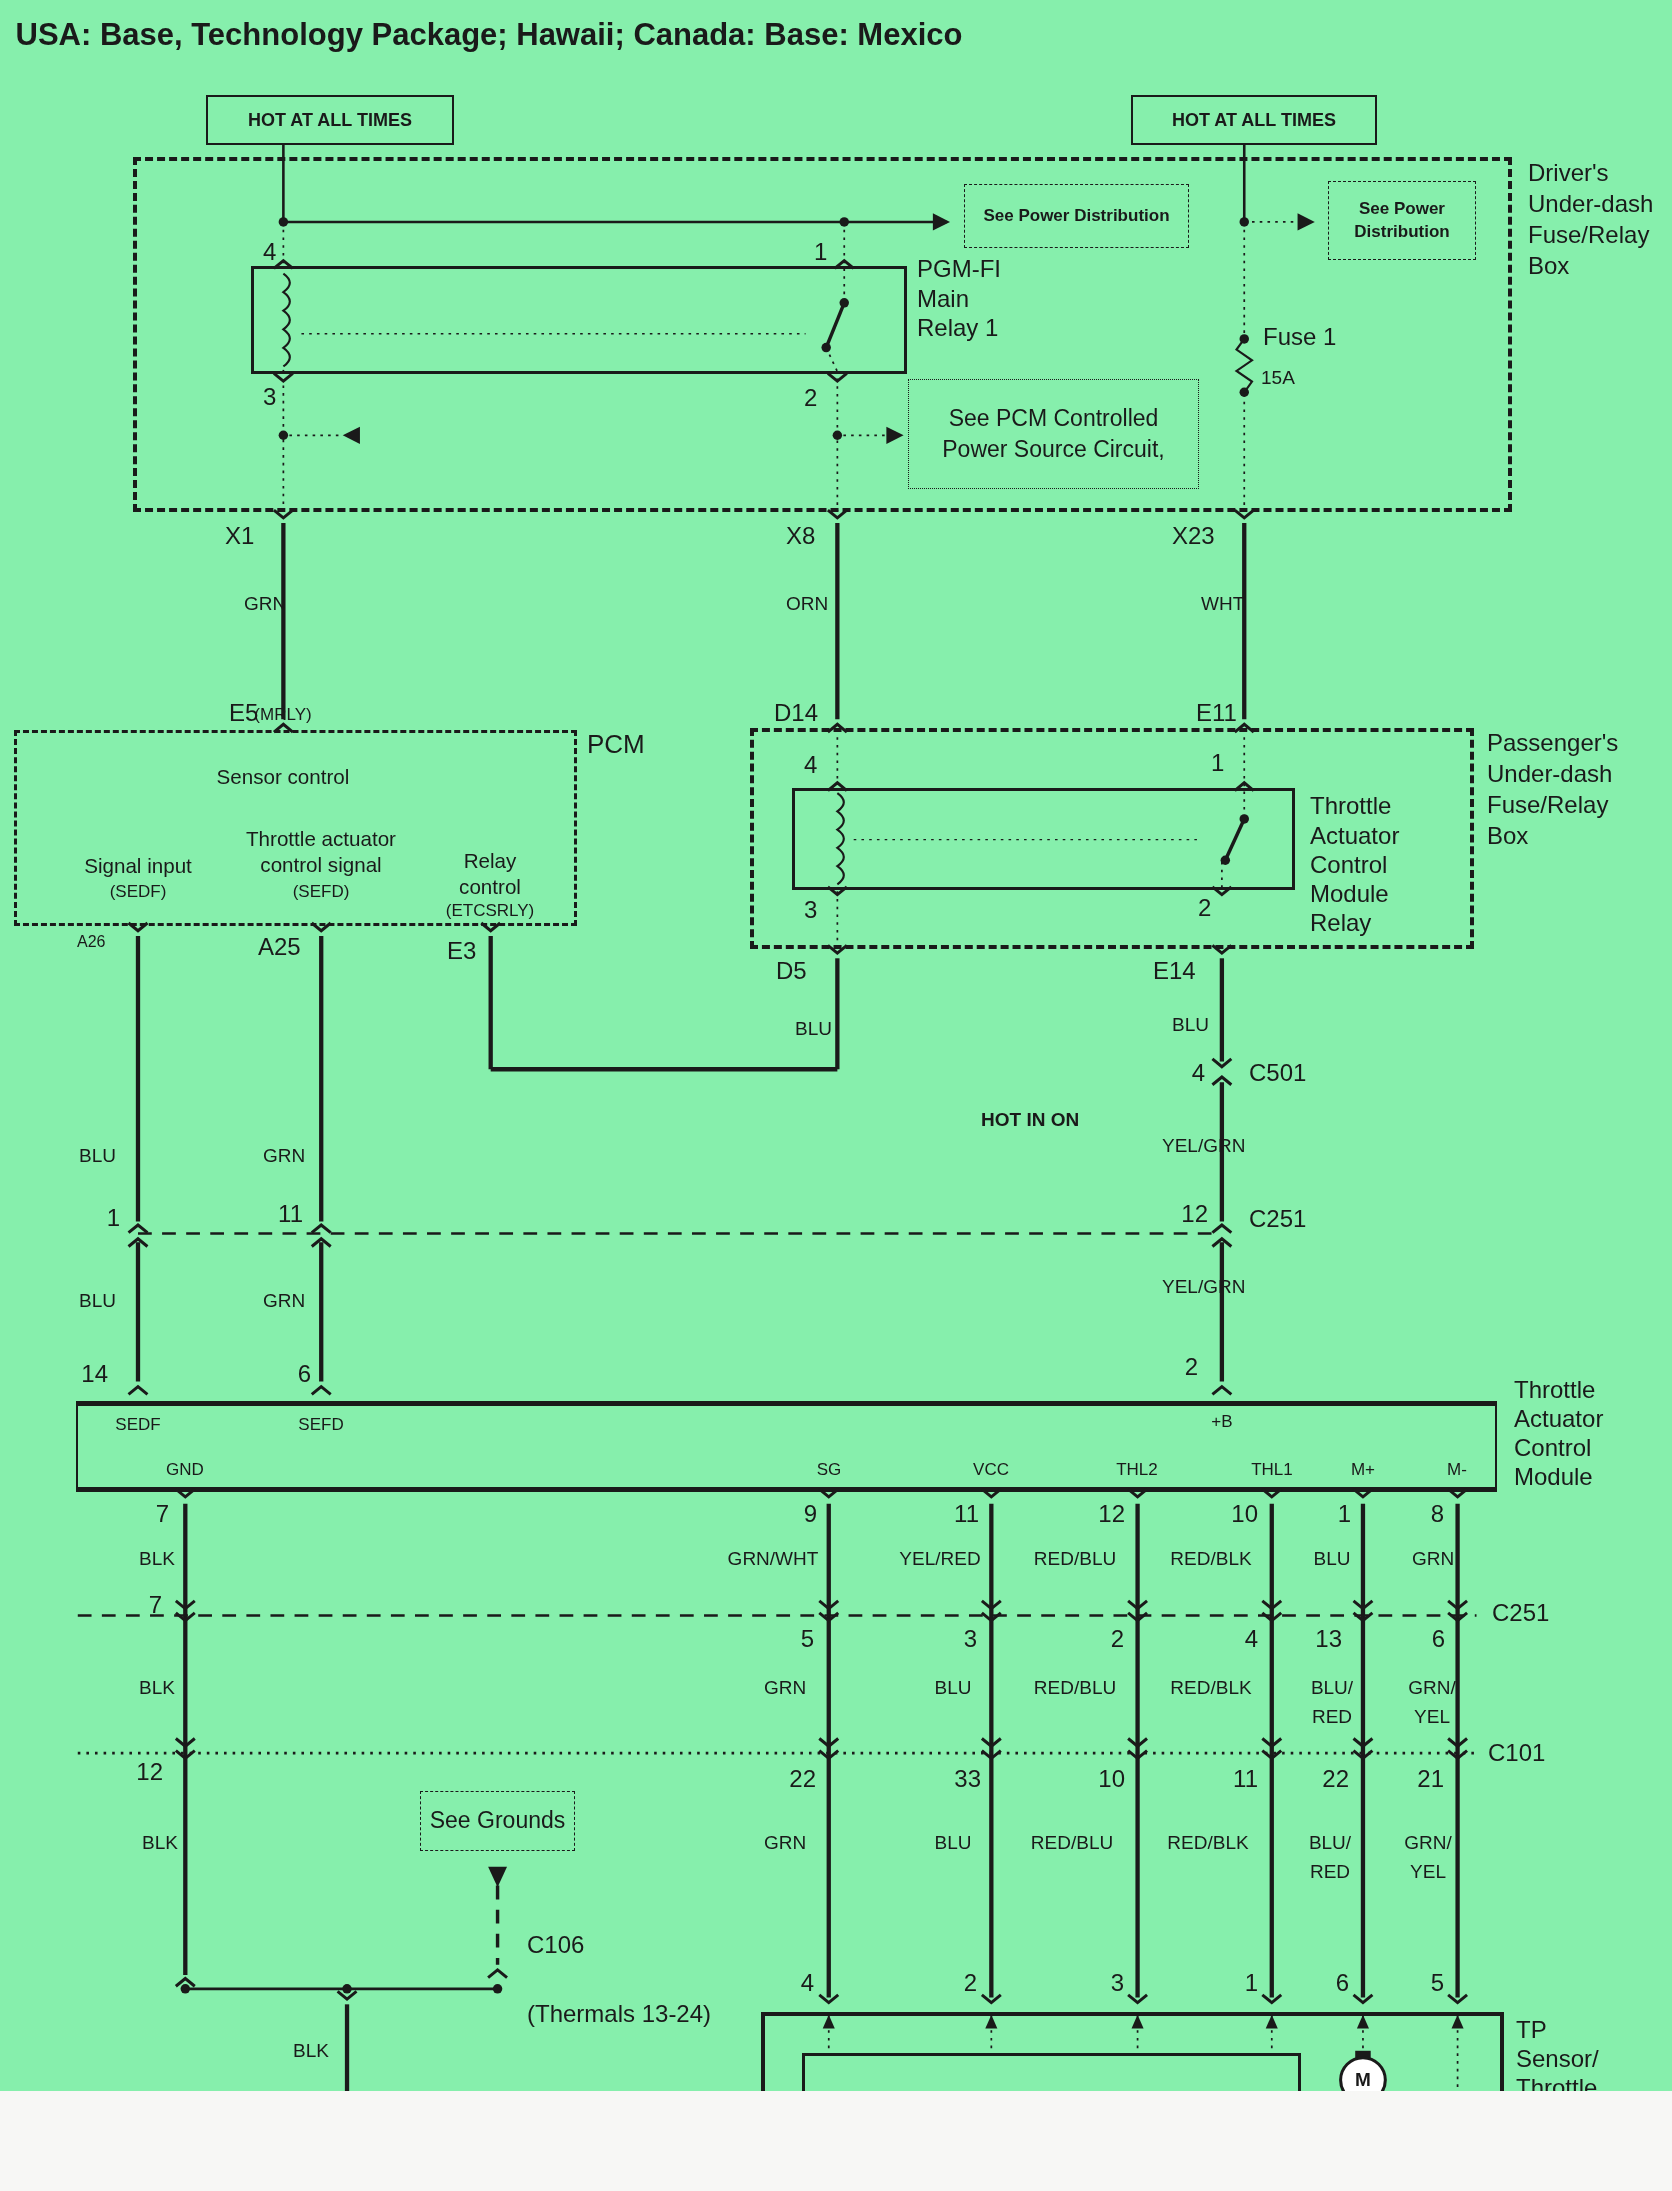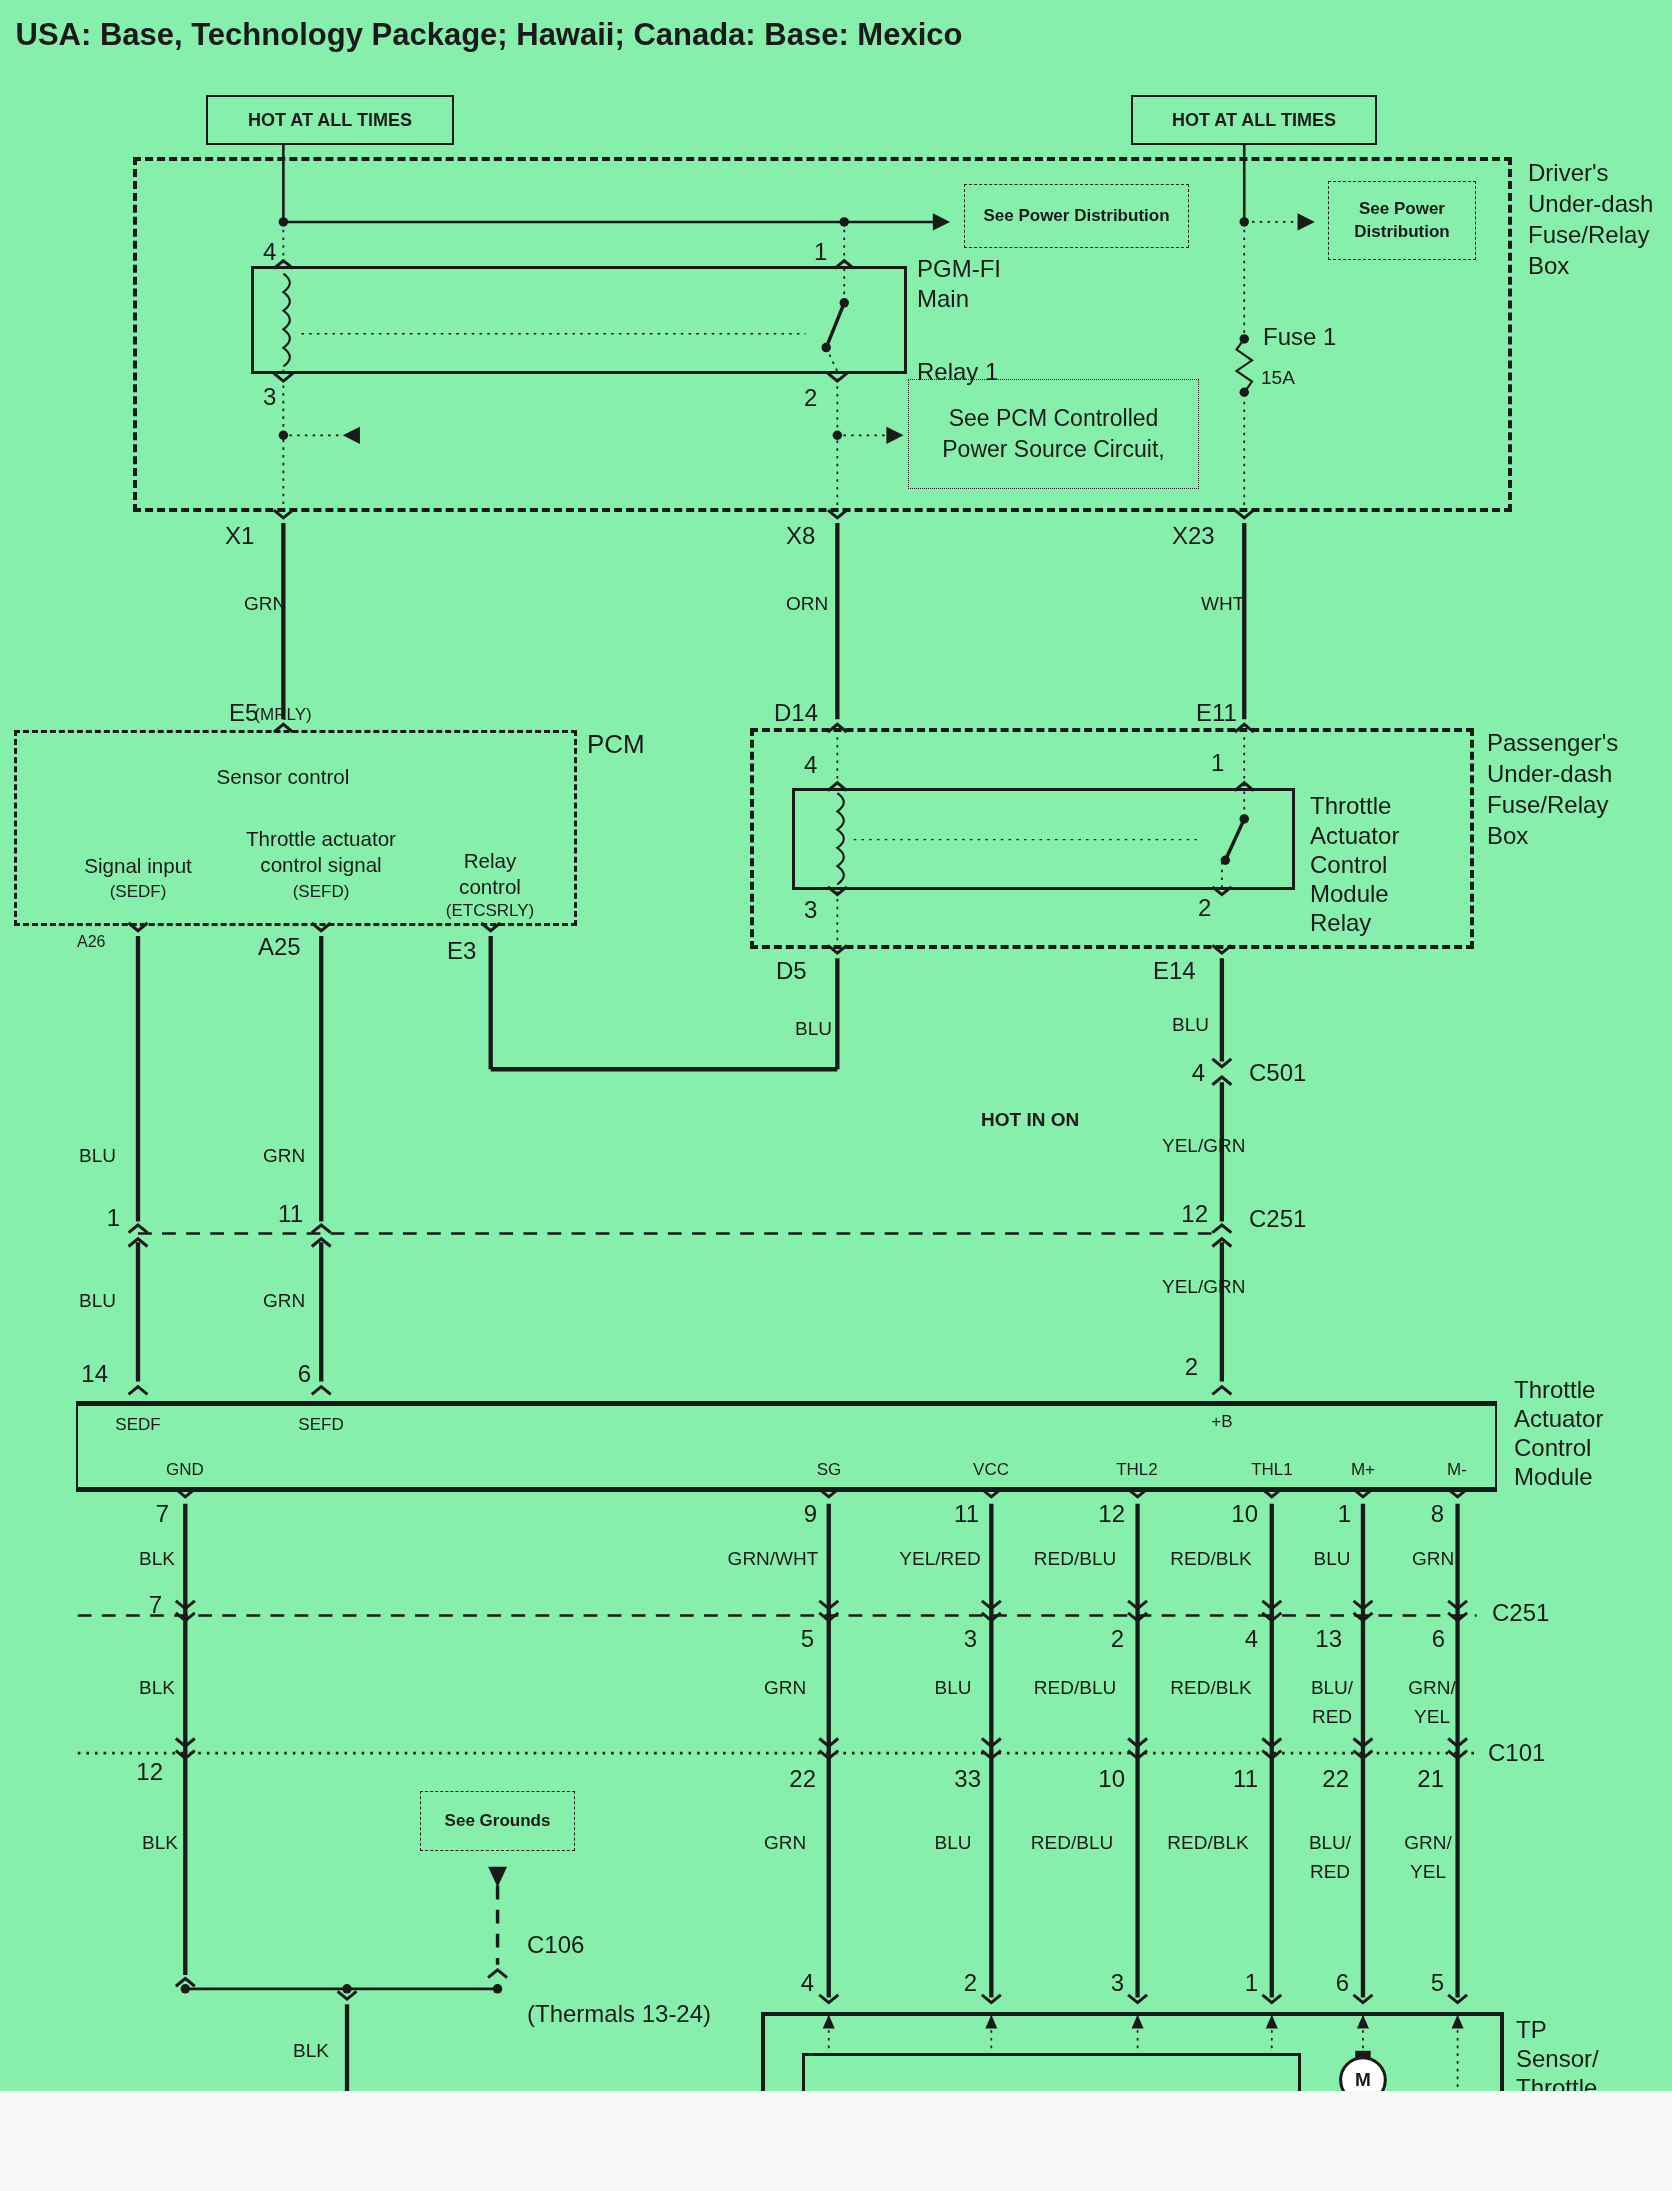--- a/index.html
+++ b/index.html
@@ -36,21 +36,21 @@
       <div class="box" style="left: 908px; top: 379px; width: 291px; height: 110px; border: 1.7px dotted rgb(26, 26, 26);">
         <span style="font-size: 23px; font-weight: 400; line-height: 1.35;">See PCM Controlled</span>
         <span style="font-size: 23px; font-weight: 400; line-height: 1.35;">Power Source Circuit,</span>
       </div>
       <div class="box" style="left: 251px; top: 266px; width: 656px; height: 108px; border: 3.4px solid rgb(26, 26, 26);"></div>
       <div class="box" style="left: 13.8px; top: 730px; width: 563px; height: 196px; border: 3.4px dashed rgb(26, 26, 26);"></div>
       <div class="box" style="left: 750px; top: 728px; width: 724px; height: 221px; border: 4.3px dashed rgb(26, 26, 26);"></div>
       <div class="box" style="left: 792px; top: 788px; width: 503px; height: 102px; border: 3.4px solid rgb(26, 26, 26);"></div>
       <div class="box" style="left: 76px; top: 1401px; width: 1421px; height: 91px; border-width: 5.2px 2.6px; border-style: solid; border-color: rgb(26, 26, 26); border-image: initial;"></div>
       <div class="box" style="left: 420px; top: 1791px; width: 155px; height: 60px; border: 1.7px dashed rgb(26, 26, 26);">
-        <span style="font-size: 17px; font-weight: 700; line-height: 1.35;">See Grounds</span>
+        <span style="font-size: 23px; font-weight: 400; line-height: 1.35;">See Grounds</span>
       </div>
       <div class="box" style="left: 761px; top: 2012px; width: 743px; height: 153px; border: 4.3px solid rgb(26, 26, 26);"></div>
       <div class="box" style="left: 802px; top: 2053px; width: 499px; height: 83px; border: 3.4px solid rgb(26, 26, 26);"></div>
     </div>
   <svg id="lines-layer" width="1673" height="2191" viewBox="0 0 1944 2547">
       <line x1="329" y1="168" x2="329" y2="258" stroke="#1a1a1a" stroke-width="3"></line>
       <line x1="1446" y1="168" x2="1446" y2="258" stroke="#1a1a1a" stroke-width="3"></line>
       <line x1="329" y1="258" x2="1100" y2="258" stroke="#1a1a1a" stroke-width="3"></line>
       <line x1="1446" y1="258" x2="1520" y2="258" stroke="#1a1a1a" stroke-width="2" stroke-dasharray="3 6"></line>
       <line x1="329" y1="258" x2="329" y2="312" stroke="#1a1a1a" stroke-width="2" stroke-dasharray="3 6"></line>
@@ -218,21 +218,21 @@
       <div class="lbl" style="left: 1528px; top: 160px; font-size: 24px; font-weight: 400;">Driver's</div>
       <div class="lbl" style="left: 1528px; top: 191px; font-size: 24px; font-weight: 400;">Under-dash</div>
       <div class="lbl" style="left: 1528px; top: 222px; font-size: 24px; font-weight: 400;">Fuse/Relay</div>
       <div class="lbl" style="left: 1528px; top: 253px; font-size: 24px; font-weight: 400;">Box</div>
       <div class="lbl" style="left: 263px; top: 239px; font-size: 24px; font-weight: 400;">4</div>
       <div class="lbl" style="left: 814px; top: 239px; font-size: 24px; font-weight: 400;">1</div>
       <div class="lbl" style="left: 263px; top: 384px; font-size: 24px; font-weight: 400;">3</div>
       <div class="lbl" style="left: 804px; top: 385px; font-size: 24px; font-weight: 400;">2</div>
       <div class="lbl" style="left: 917px; top: 256px; font-size: 24px; font-weight: 400;">PGM-FI</div>
       <div class="lbl" style="left: 917px; top: 286px; font-size: 24px; font-weight: 400;">Main</div>
-      <div class="lbl" style="left: 917px; top: 315px; font-size: 24px; font-weight: 400; margin-top: 44px;">Relay 1</div>
+      <div class="lbl" style="left: 917px; top: 315px; font-size: 24px; font-weight: 400;">Relay 1</div>
       <div class="lbl" style="left: 1263px; top: 324px; font-size: 24px; font-weight: 400;">Fuse 1</div>
       <div class="lbl" style="left: 1261px; top: 368px; font-size: 19px; font-weight: 400;">15A</div>
       <div class="lbl" style="left: 225px; top: 523px; font-size: 24px; font-weight: 400;">X1</div>
       <div class="lbl" style="left: 786px; top: 523px; font-size: 24px; font-weight: 400;">X8</div>
       <div class="lbl" style="left: 1172px; top: 523px; font-size: 24px; font-weight: 400;">X23</div>
       <div class="lbl" style="left: 244px; top: 594px; font-size: 19px; font-weight: 400;">GRN</div>
       <div class="lbl" style="left: 786px; top: 594px; font-size: 19px; font-weight: 400;">ORN</div>
       <div class="lbl" style="left: 1201px; top: 594px; font-size: 19px; font-weight: 400;">WHT</div>
       <div class="lbl" style="left: 229px; top: 700px; font-size: 24px; font-weight: 400;">E5</div>
       <div class="lbl" style="left: 774px; top: 700px; font-size: 24px; font-weight: 400;">D14</div>

